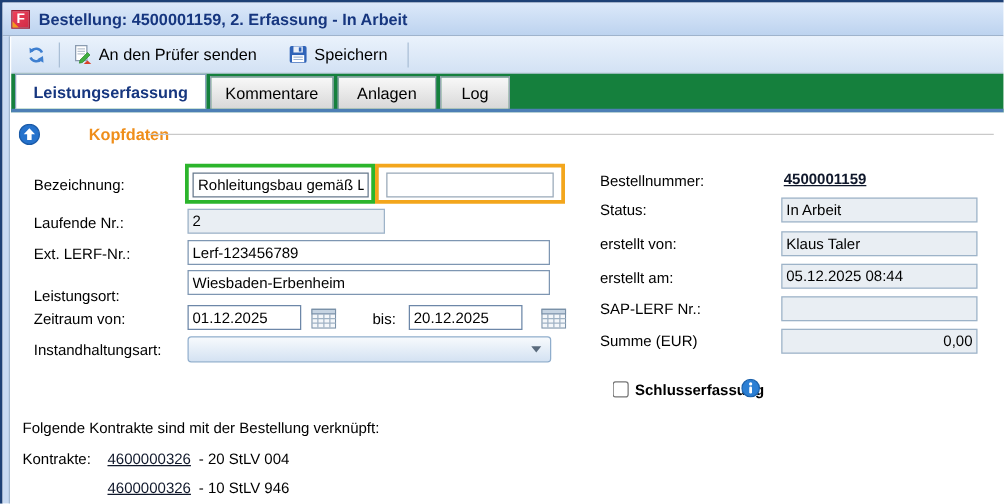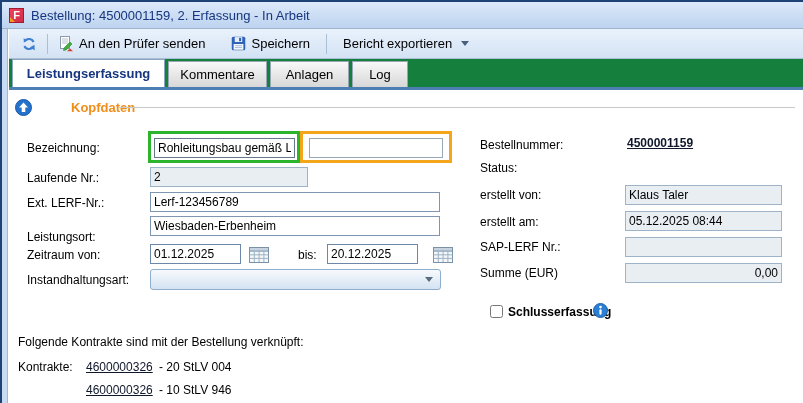--- a/index.html
+++ b/index.html
@@ -20,21 +20,21 @@
   .app-icon {
     width:15px; height:15px; position:relative; margin-right:7px;
     background:linear-gradient(135deg,#f0415b 0%, #cf2b46 100%);
     border:1px solid #9e1d33; color:#fff; font-weight:bold; font-size:11px;
     display:flex; align-items:center; justify-content:center;
   }
   .app-icon::after{
     content:""; position:absolute; left:0; bottom:0;
     border-left:5px solid #f59a1e; border-top:5px solid transparent;
   }
-  .window-title { font-size:13px; font-weight:normal; color:#16367f; }
+  .window-title { font-size:13px; font-weight:bold; color:#16367f; }
   
   .left-gutter {
     position:absolute; left:0; top:27px; bottom:0; width:6px;
     background:#c9dbf3; border-right:1px solid #a3b8d0;
   }
   
   .toolbar {
     position:absolute; left:7px; right:0; top:27px; height:30px;
     background:linear-gradient(#eaf2fc,#d3e2f4);
     border-bottom:1px solid #aabfd6;
@@ -128,24 +128,20 @@
           <rect x="4" y="1.2" width="8" height="5.2" fill="#e8eef8"></rect>
           <rect x="8.6" y="2" width="2.2" height="3.6" fill="#2f63b8"></rect>
           <rect x="2.8" y="8.6" width="10.4" height="6" fill="#ffffff"></rect>
           <line x1="4" y1="10.4" x2="12" y2="10.4" stroke="#9db4d4"></line>
           <line x1="4" y1="12.4" x2="12" y2="12.4" stroke="#9db4d4"></line>
         </svg>
       </span>
       <span>Speichern</span>
     </div>
     <div class="tb-sep" style="margin-left:10px;"></div>
-    <div class="tb-btn" style="margin-left:6px;">
-      <span>Bericht exportieren</span>
-      <span class="chevron-down"></span>
-    </div>
   </div>
 
   <div class="tabstrip">
     <div class="tabline"></div>
     <div class="tab active" style="left:3px; width:153px;">Leistungserfassung</div>
     <div class="tab" style="left:159px; width:99px;">Kommentare</div>
     <div class="tab" style="left:261px; width:79px;">Anlagen</div>
     <div class="tab" style="left:343px; width:56px;text-align:center;">Log</div>
   </div>
 
@@ -209,20 +205,21 @@
     <div class="lbl" style="left:18px; top:183px;">Instandhaltungsart:</div>
     <div class="dropdown" style="left:141px; top:179px; width:291px;">
       <span style="flex:1;"></span>
       <span class="chevron-down" style="border-top-color:#5a6b7d;"></span>
     </div>
 
     <div class="lbl" style="left:471px; top:48px;">Bestellnummer:</div>
     <a class="lnk bold" style="left:618px; top:46px;" href="#">4500001159</a>
 
     <div class="lbl" style="left:471px; top:71px;">Status:</div>
+    <input class="txt ro" style="left: 616px; top: 68px; width: 157px;" readonly="" value="In Arbeit">
 
     <div class="lbl" style="left:471px; top:98px;">erstellt von:</div>
     <input class="txt ro" style="left: 616px; top: 95px; width: 157px;" readonly="" value="Klaus Taler">
 
     <div class="lbl" style="left:471px; top:125px;">erstellt am:</div>
     <input class="txt ro" style="left: 616px; top: 121px; width: 157px;" readonly="" value="05.12.2025 08:44">
 
     <div class="lbl" style="left:471px; top:150px;">SAP-LERF Nr.:</div>
     <input class="txt ro" style="left: 616px; top: 147px; width: 157px;" readonly="" value="">
 

